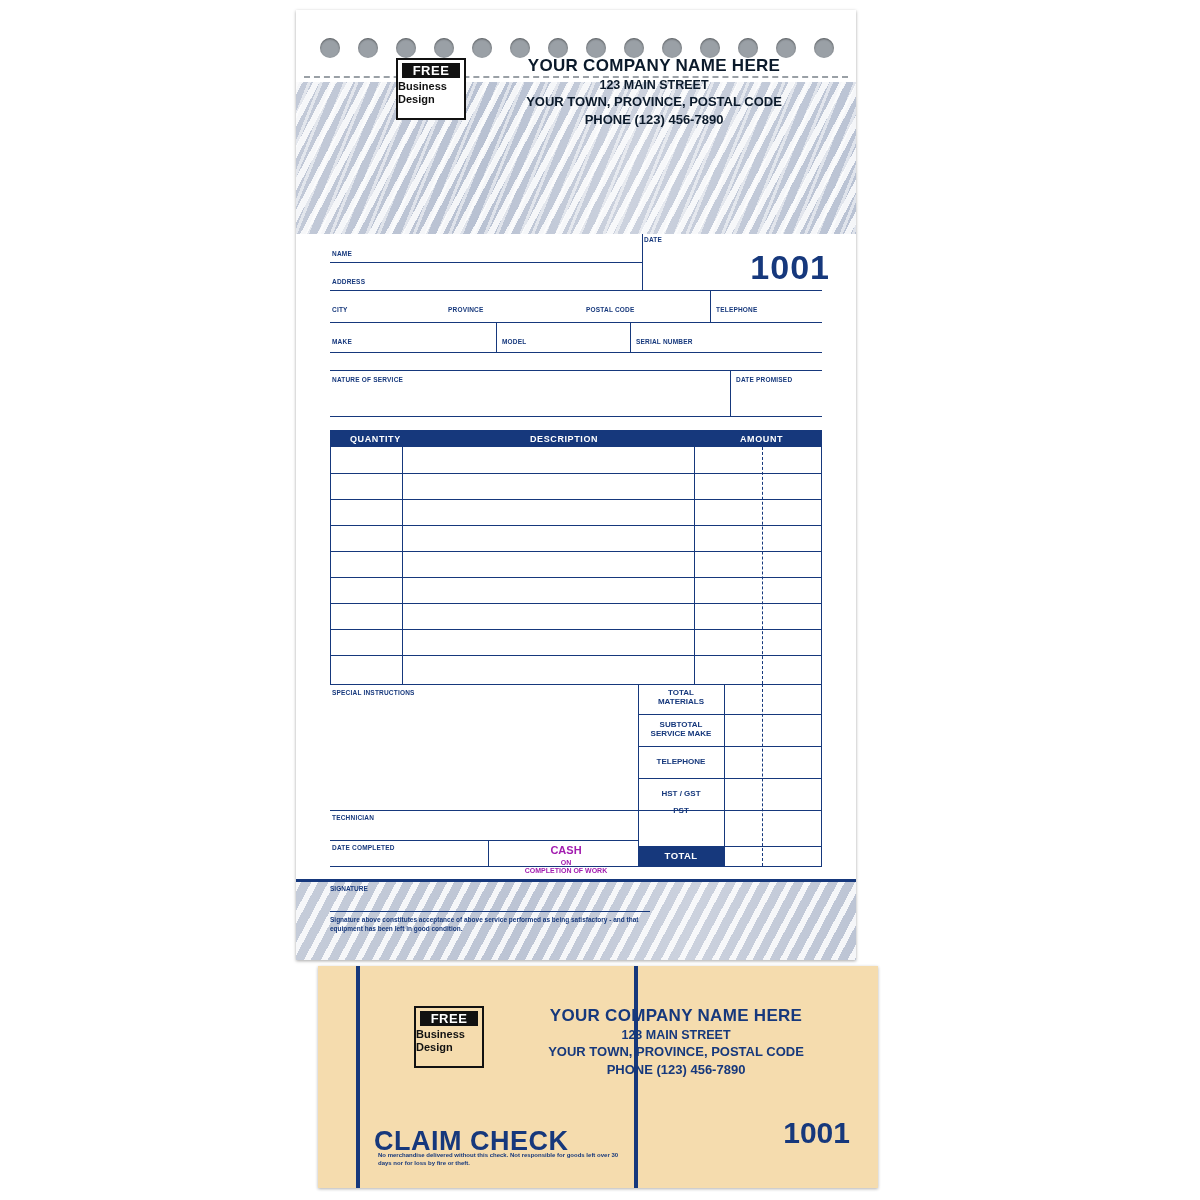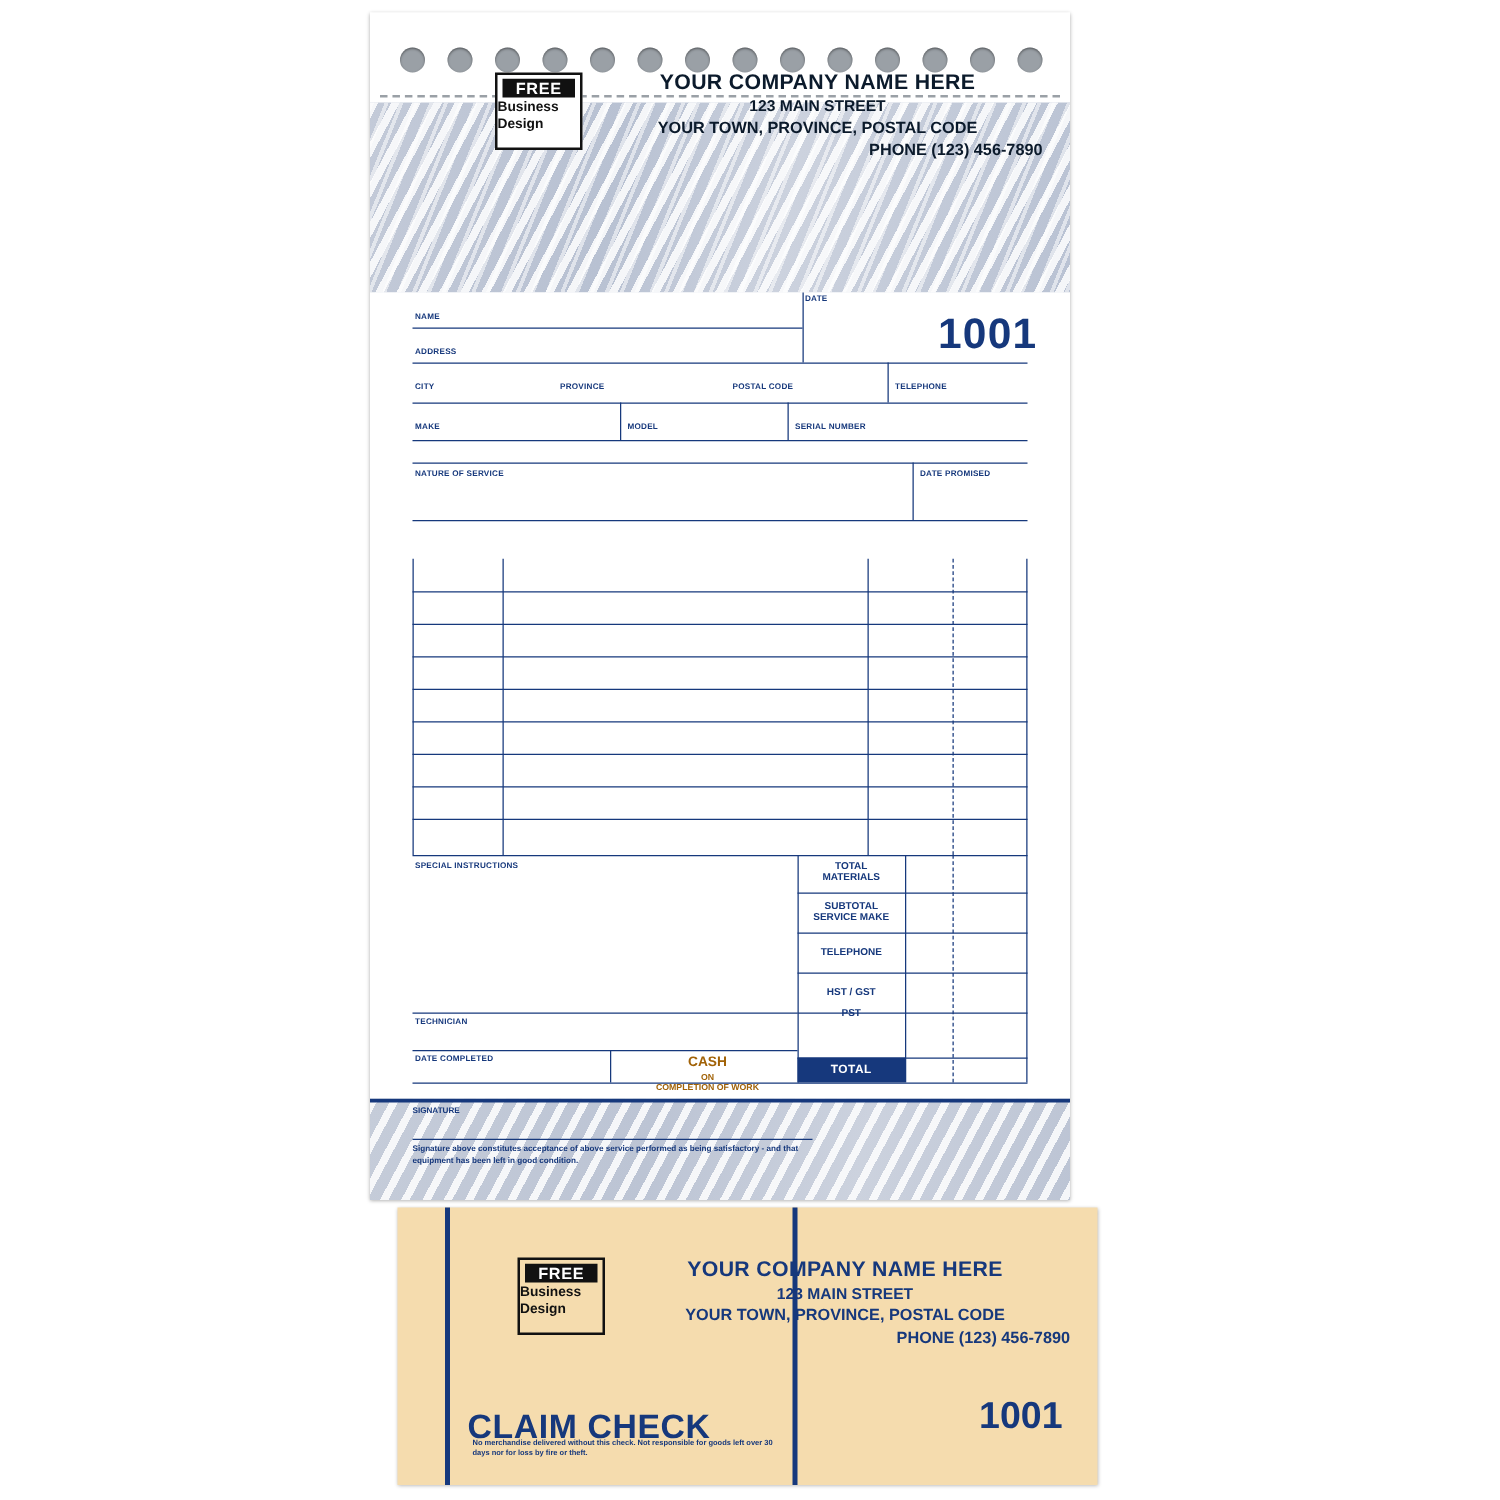--- a/index.html
+++ b/index.html
@@ -57,21 +57,21 @@
   .logo-l2,.logo-l3{font-size:11px;font-weight:bold;color:#111;line-height:13px;width:100%;}
   .logo-l2{margin-top:2px;}
 
   .company-block{
     position:absolute;left:178px;top:46px;width:360px;text-align:center;z-index:3;
     color:#0b1a2b;
   }
   .company-name{font-size:17px;font-weight:bold;letter-spacing:.3px;}
   .company-line{font-size:12.5px;font-weight:bold;margin-top:2px;}
   .company-line.big{font-size:13px;}
-  .company-phone{font-size:13px;font-weight:bold;margin-top:3px;text-align:right;}
+  .company-phone{font-size:13px;font-weight:bold;margin-top:3px;}
 
   
   .form-body{
     position:absolute;left:0;top:224px;width:560px;height:645px;background:#ffffff;
   }
 
   .ln{position:absolute;background:#16387c;}
   .lbl{
     position:absolute;font-size:6.5px;font-weight:bold;color:#16387c;letter-spacing:.2px;
     white-space:nowrap;
@@ -97,21 +97,21 @@
     position:absolute;text-align:center;color:#16387c;font-size:8px;font-weight:bold;
     line-height:9px;width:86px;
   }
   .total-bar{
     position:absolute;left:342px;top:612px;width:86px;height:20px;background:#16387c;
   }
   .total-bar span{
     display:block;text-align:center;color:#fff;font-size:9.5px;font-weight:bold;line-height:20px;letter-spacing:.4px;
   }
   .cash-lbl{
-    position:absolute;left:196px;top:606px;width:148px;text-align:center;color:#a16207;
+    position:absolute;left:196px;top:606px;width:148px;text-align:center;color:#a21caf;
   }
   .cash-lbl b{font-size:11px;font-weight:bold;}
   .cash-lbl i{display:block;font-size:7px;font-style:normal;font-weight:bold;margin-top:1px;}
 
   
   .sig-band{
     position:absolute;left:0;top:869px;width:560px;height:81px;
     background:
       repeating-linear-gradient(118deg, rgba(255,255,255,.85) 0px, rgba(255,255,255,.85) 6px, rgba(255,255,255,0) 6px, rgba(255,255,255,0) 15px),
       linear-gradient(100deg,#c5ccd9 0%,#bcc4d4 40%,#ccd2de 70%,#bcc4d4 100%);
@@ -211,20 +211,25 @@
     <div class="ln" style="left:200px;top:88px;width:1px;height:30px"></div>
     <div class="ln" style="left:334px;top:88px;width:1px;height:30px"></div>
     <div class="ln" style="left:34px;top:118px;width:492px;height:1px"></div>
 
     <div class="lbl" style="left:36px;top:142px">NATURE OF SERVICE</div>
     <div class="lbl" style="left:440px;top:142px">DATE PROMISED</div>
     <div class="ln" style="left:434px;top:136px;width:1px;height:46px"></div>
     <div class="ln" style="left:34px;top:136px;width:492px;height:1px"></div>
     <div class="ln" style="left:34px;top:182px;width:492px;height:1px"></div>
 
+    <div class="thead">
+      <span style="left:20px">QUANTITY</span>
+      <span style="left:200px">DESCRIPTION</span>
+      <span style="left:410px">AMOUNT</span>
+    </div>
 
     <div class="ln" style="left:34px;top:213px;width:1px;height:237px"></div>
     <div class="ln" style="left:106px;top:213px;width:1px;height:237px"></div>
     <div class="ln" style="left:398px;top:213px;width:1px;height:237px"></div>
     <div class="ln" style="left:525px;top:213px;width:1px;height:237px"></div>
     <div class="amt-dash" style="left:466px;top:213px;height:237px"></div>
 
     <div class="ln" style="left:34px;top:239px;width:492px;height:1px"></div>
     <div class="ln" style="left:34px;top:265px;width:492px;height:1px"></div>
     <div class="ln" style="left:34px;top:291px;width:492px;height:1px"></div>

